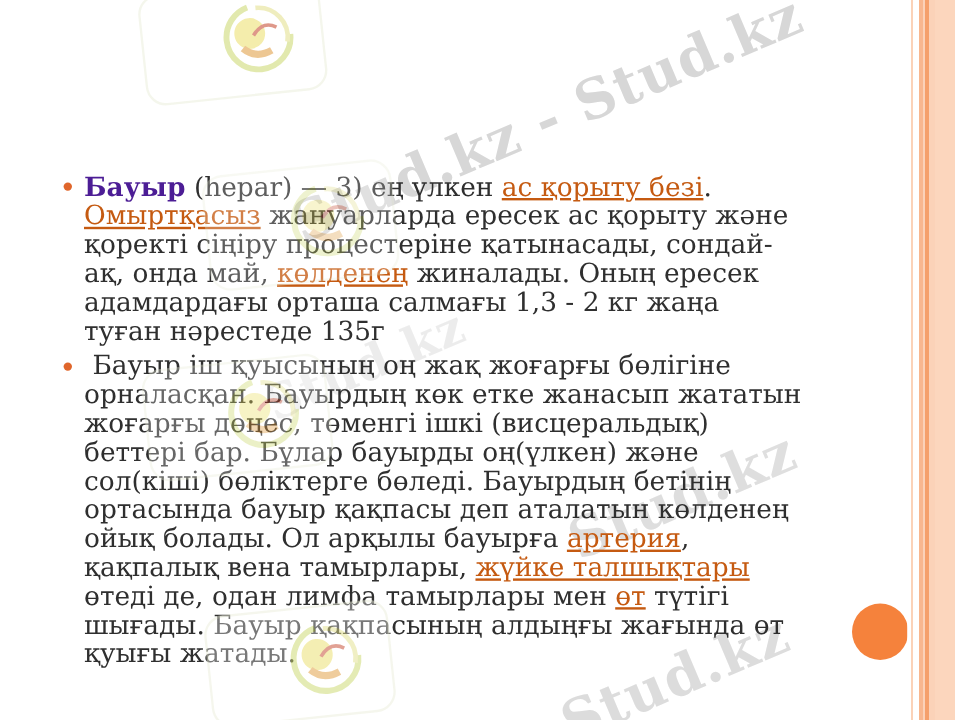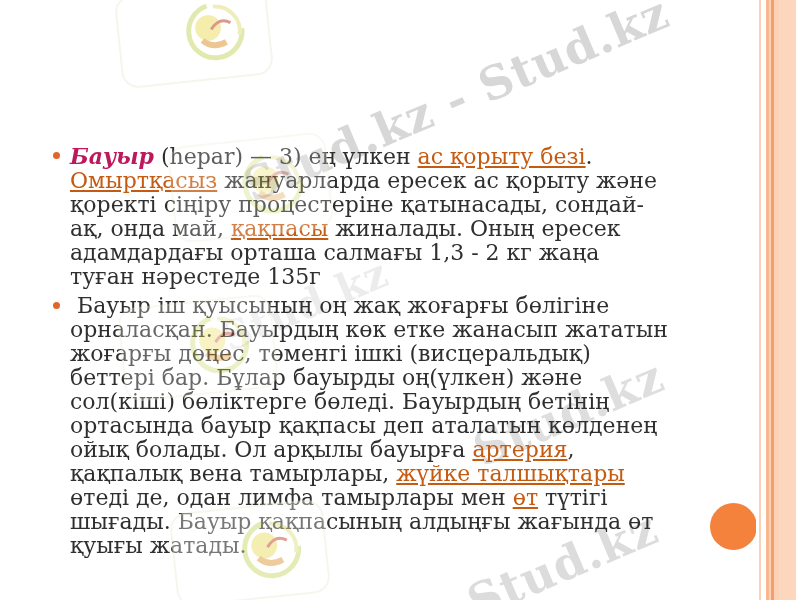--- a/index.html
+++ b/index.html
@@ -48,21 +48,21 @@
   .dot {
     position: absolute;
     left: -17px;
     top: 8px;
     width: 7px;
     height: 7px;
     border-radius: 50%;
     background: #e0662b;
   }
   .btext { margin: 0; }
-  .btext b { color: #be185d; font-style: italic; }
+  .btext b { color: #4c1d95; }
   .lnk {
     color: #c55a11;
     text-decoration: underline;
     cursor: pointer;
     text-align: right;
   }
 
   
   .logo {
     position: absolute;
@@ -110,21 +110,21 @@
 
   <div class="wm wm-top">Stud.kz - Stud.kz</div>
   <div class="wm wm-midleft">Stud.kz</div>
   <div class="wm wm-mid">Stud.kz</div>
   <div class="wm wm-bottom">Stud.kz</div>
 
   <div class="content">
 
     <div class="bullet">
       <span class="dot"></span>
-      <p class="btext"><b>Бауыр</b><span> (hepar) — 3) ең үлкен </span><a class="lnk">ас қорыту безі</a><span>. </span><a class="lnk">Омыртқасыз</a><span> жануарларда ересек ас қорыту және қоректі сіңіру процестеріне қатынасады, сондай-ақ, онда май, </span><a class="lnk">қақпасы</a><span> жиналады. Оның ересек адамдардағы орташа салмағы 1,3 - 2 кг жаңа туған нәрестеде 135г</span></p>
+      <p class="btext"><b>Бауыр</b><span> (hepar) — 3) ең үлкен </span><a class="lnk">ас қорыту безі</a><span>. </span><a class="lnk">Омыртқасыз</a><span> жануарларда ересек ас қорыту және қоректі сіңіру процестеріне қатынасады, сондай-ақ, онда май, </span><a class="lnk">көлденең</a><span> жиналады. Оның ересек адамдардағы орташа салмағы 1,3 - 2 кг жаңа туған нәрестеде 135г</span></p>
     </div>
 
     <div class="bullet">
       <span class="dot"></span>
       <p class="btext"><span>&nbsp;Бауыр іш қуысының оң жақ жоғарғы бөлігіне орналасқан. Бауырдың көк етке жанасып жататын жоғарғы дөңес, төменгі ішкі (висцеральдық) беттері бар. Бұлар бауырды оң(үлкен) және сол(кіші) бөліктерге бөледі. Бауырдың бетінің ортасында бауыр қақпасы деп аталатын көлденең ойық болады. Ол арқылы бауырға </span><a class="lnk">артерия</a><span>, қақпалық вена тамырлары, </span><a class="lnk">жүйке талшықтары</a><span> өтеді де, одан лимфа тамырлары мен </span><a class="lnk">өт</a><span> түтігі шығады. Бауыр қақпасының алдыңғы жағында өт қуығы жатады.</span></p>
     </div>
 
   </div>
 
   <svg class="logo logo-1" viewBox="0 0 160 100" aria-hidden="true">

